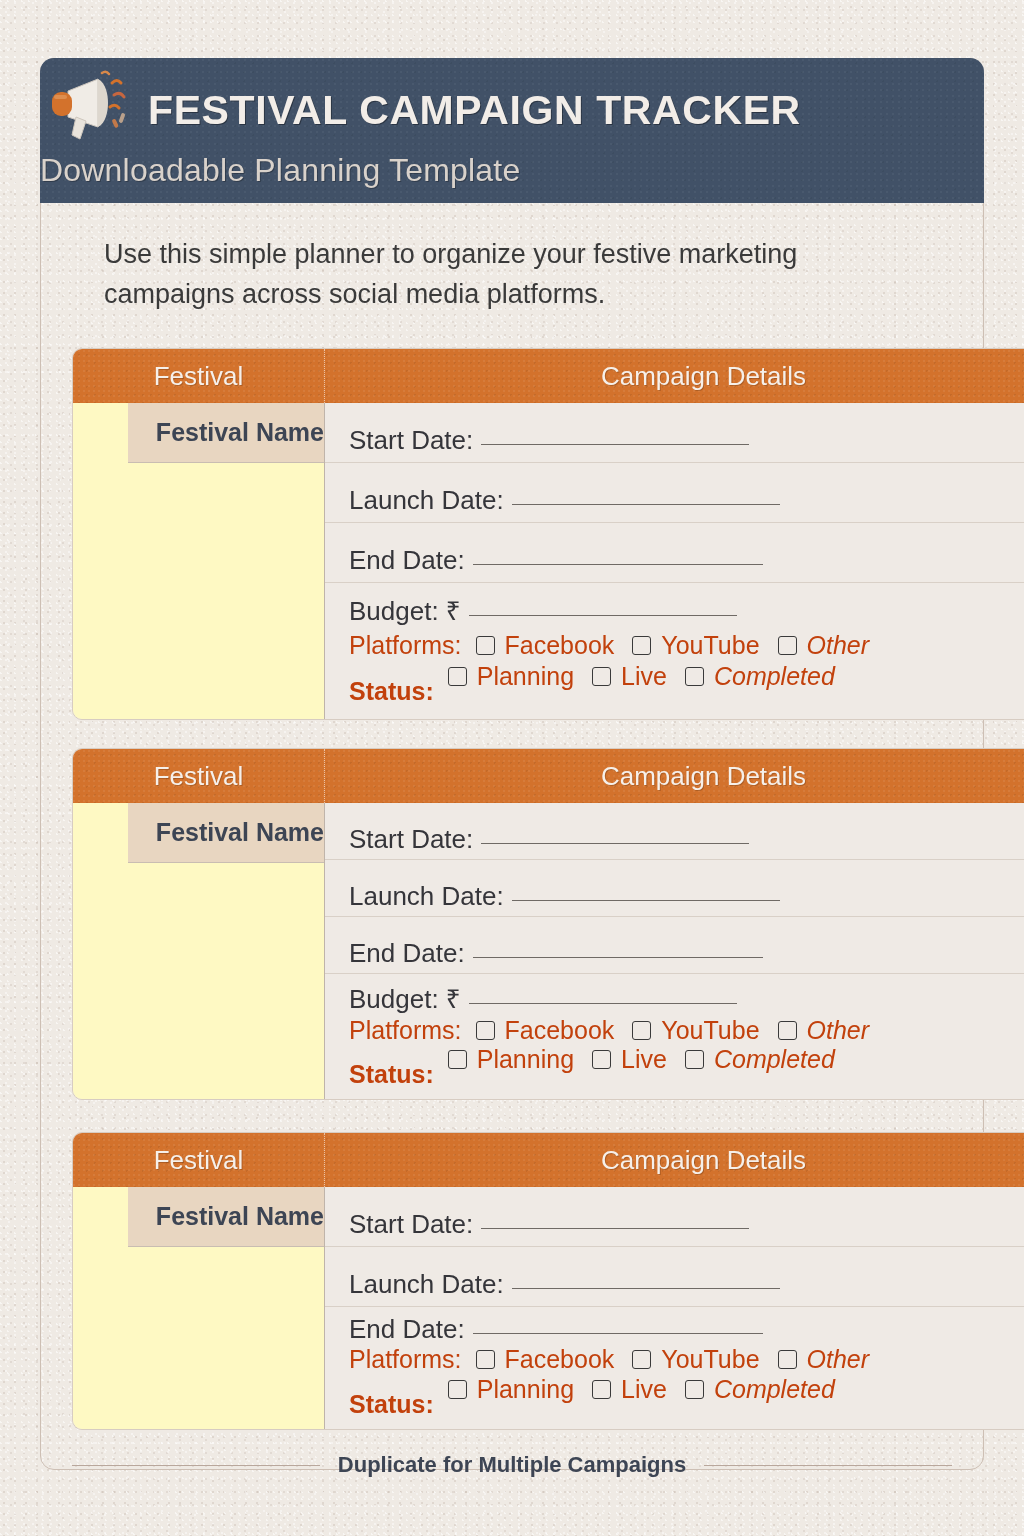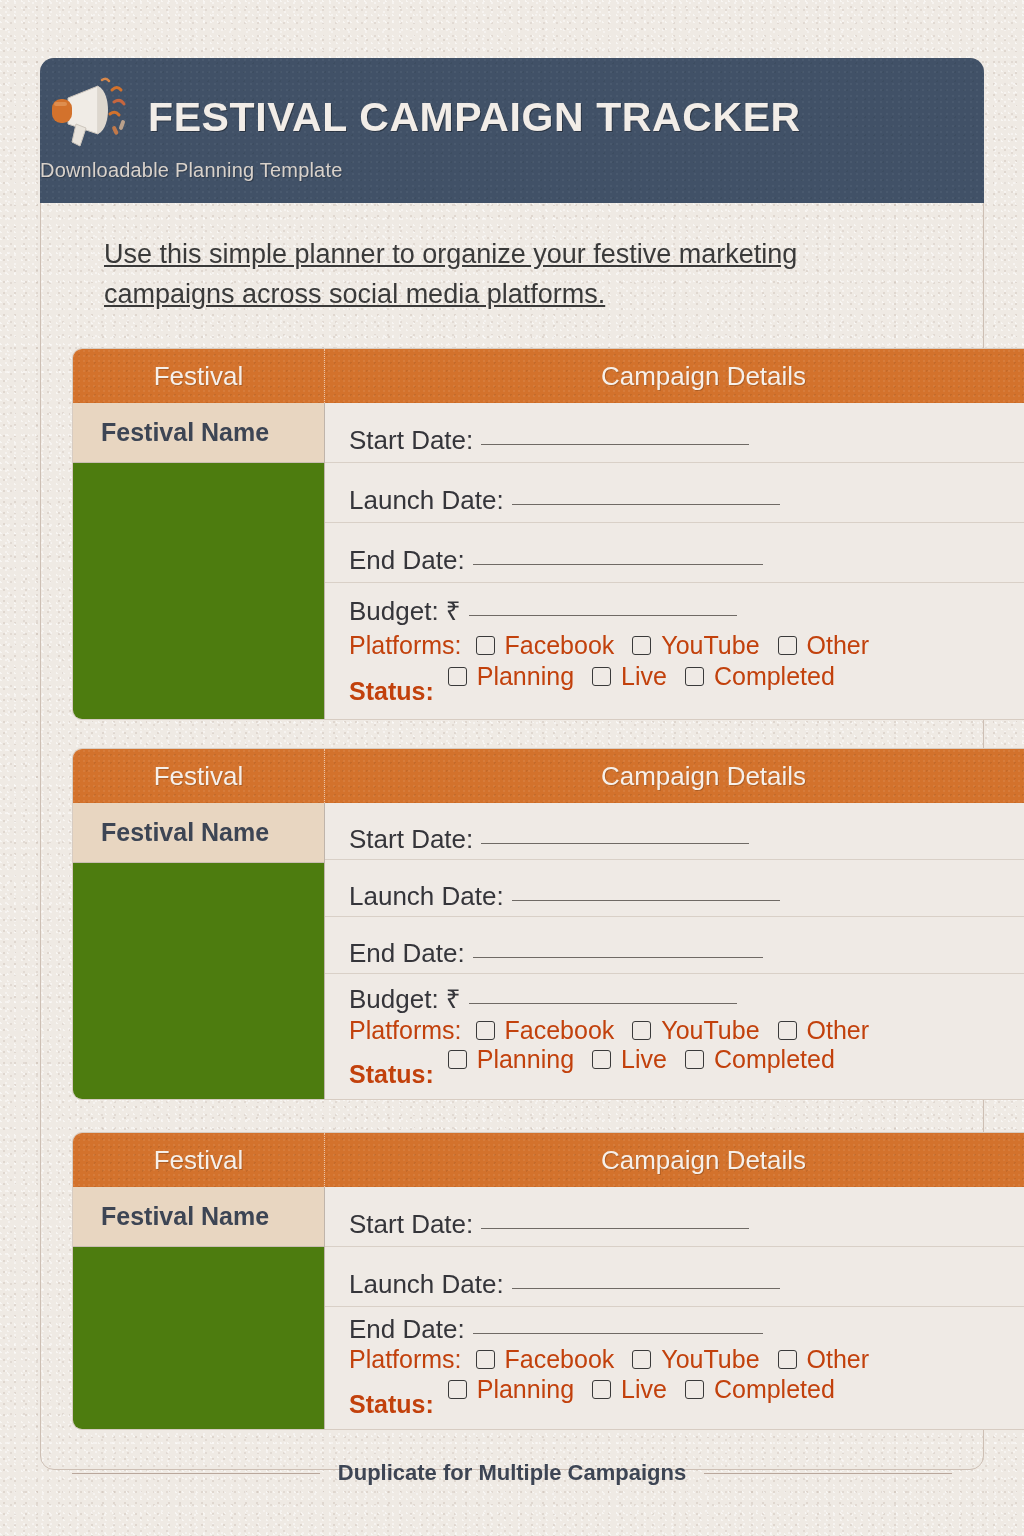--- a/index.html
+++ b/index.html
@@ -71,38 +71,37 @@
   .header-title {
     font-size: 41px;
     font-weight: bold;
     color: #f2ede8;
     letter-spacing: 0.6px;
     text-shadow: 1px 1px 0 rgba(0,0,0,0.35);
     white-space: nowrap;
   }
 
   .header-subtitle {
-    font-size: 20px;
+    font-size: 32px;
     color: #d9d2cb;
     margin-top: 3px;
     letter-spacing: 0.2px;
     text-shadow: 1px 1px 0 rgba(0,0,0,0.25);
     white-space: nowrap;
   }
 
   
   .intro {
     position: absolute;
     left: 104px;
     top: 235px;
     width: 790px;
     font-size: 27px;
     line-height: 1.48;
     color: #3a3a3a;
-    text-decoration: underline;
   }
 
   
   .card {
     position: absolute;
     left: 72px;
     width: 1011px;
     border: 1px solid #d7ccc2;
     border-radius: 10px;
     overflow: hidden;
@@ -143,21 +142,22 @@
     display: flex;
     height: calc(100% - 54px);
   }
 
   .festival-col {
     width: 252px;
     flex: 0 0 252px;
     border-right: 1px solid #bfb4aa;
     display: flex;
     flex-direction: column;
-    background-color: #4d7c0f;
+    background-color: #fef9c3;
+    align-items: flex-end;
   }
 
   .festival-name-cell {
     height: 60px;
     background-color: #e8d6c1;
     display: flex;
     align-items: center;
     padding-left: 28px;
     border-bottom: 1px solid #c9bdb2;
     font-size: 25px;
@@ -227,32 +227,31 @@
     flex: 0 0 auto;
     background: transparent;
   }
 
   .check-item {
     display: inline-flex;
     align-items: center;
     margin-right: 18px;
   }
 
-  .check-item:last-child { margin-right: 0; }
+  .check-item:last-child { margin-right: 0; font-style: italic; }
 
   
   .footer {
     position: absolute;
     left: 72px;
     top: 1452px;
     width: 880px;
     display: flex;
     align-items: center;
     gap: 18px;
-    margin-top: 8px;
   }
 
   .footer-rule {
     flex: 1 1 auto;
     height: 1px;
     background: #b9a79c;
   }
 
   .footer-text {
     font-size: 22px;

